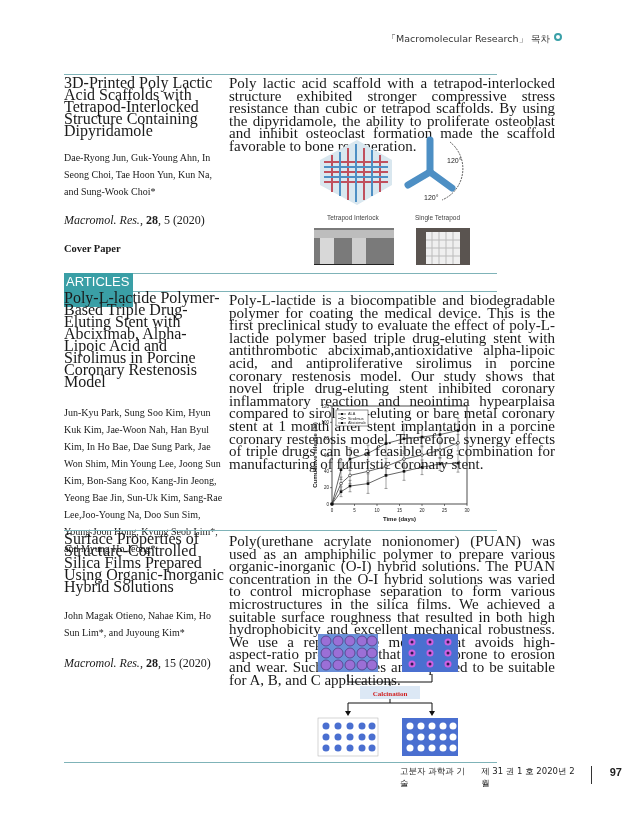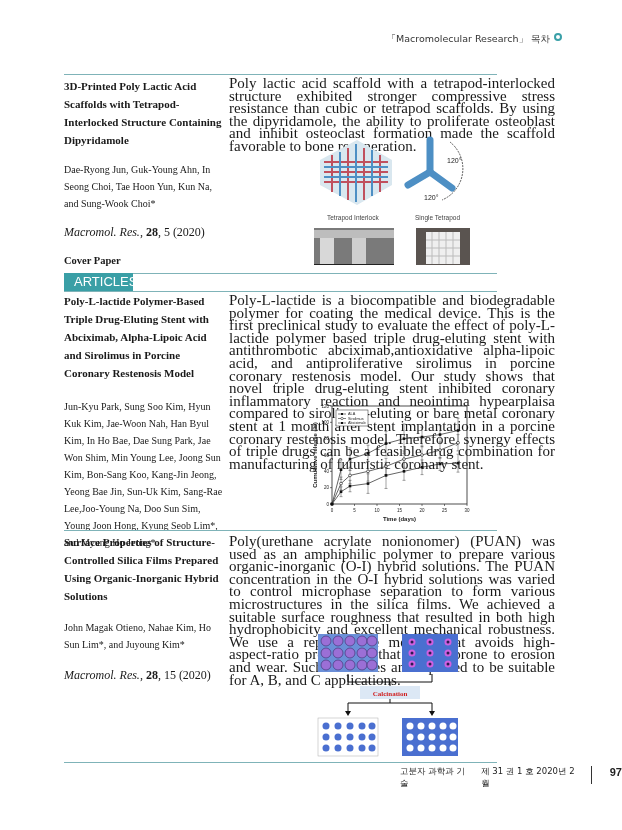--- a/index.html
+++ b/index.html
@@ -1,28 +1,28 @@
 <!DOCTYPE html>
 <html><head>
 <meta charset="utf-8">
 <style>
   html, body { margin:0; padding:0; background:#fff; }
   body { width:622px; height:830px; position:relative; overflow:hidden; font-family:"Liberation Serif", serif; color:#1a1a1a; }
   .header { position:absolute; top:33px; right:60px; font-family:"DejaVu Sans", sans-serif; font-size:9.5px; color:#333; display:flex; gap:4px; }
   .header .dot { width:8px; height:8px; border-radius:50%; border:2px solid #3aa0a8; background:#fff; box-sizing:border-box; display:inline-block; box-shadow: inset 0 0 0 1px #fff; }
   .rule { position:absolute; left:64px; width:433px; height:1px; background:#7fb3b8; }
   .left { position:absolute; left:64px; width:160px; }
-  .title { font-weight:bold; font-size:11px; line-height:18px; }
+  .title { font-weight:normal; font-size:16px; line-height:12px; }
   .authors { font-size:10px; line-height:17px; margin-top:12px; }
   .cite { font-size:12px; line-height:17px; margin-top:12px; }
   .cite i { font-style:italic; }
   .cover { font-weight:bold; font-size:10.5px; margin-top:14px; }
   .abstract { position:absolute; left:229px; width:326px; font-size:15px; line-height:12.6px; text-align:justify; }
   .articles-bar { position:absolute; left:64px; top:273px; width:433px; height:17px; border-top:1px solid #7fb3b8; border-bottom:1px solid #7fb3b8; }
-  .articles-tag { position:absolute; left:64px; top:273px; width:69px; height:18px; background:#3a9fa6; color:#fff; font-family:"Liberation Sans", sans-serif; font-size:13px; line-height:18px; padding-left:10px; box-sizing:border-box; }
+  .articles-tag { position:absolute; left:64px; top:273px; width:69px; height:34px; background:#3a9fa6; color:#fff; font-family:"Liberation Sans", sans-serif; font-size:13px; line-height:18px; padding-left:2px; box-sizing:border-box; }
   .fig { position:absolute; }
   .footer { position:absolute; top:766px; left:400px; font-family:"DejaVu Sans", sans-serif; font-size:8.5px; color:#222; display:flex; align-items:flex-start; }
   .footer .bar { width:1px; height:18px; background:#333; margin:0 8px; }
   .footer .pg { font-weight:bold; font-size:11px; font-family:"Liberation Sans", sans-serif;margin-left:10px; }
   svg text { font-family:"Liberation Sans", sans-serif; }
 </style>
 </head>
 <body>
 
 <div class="header">

